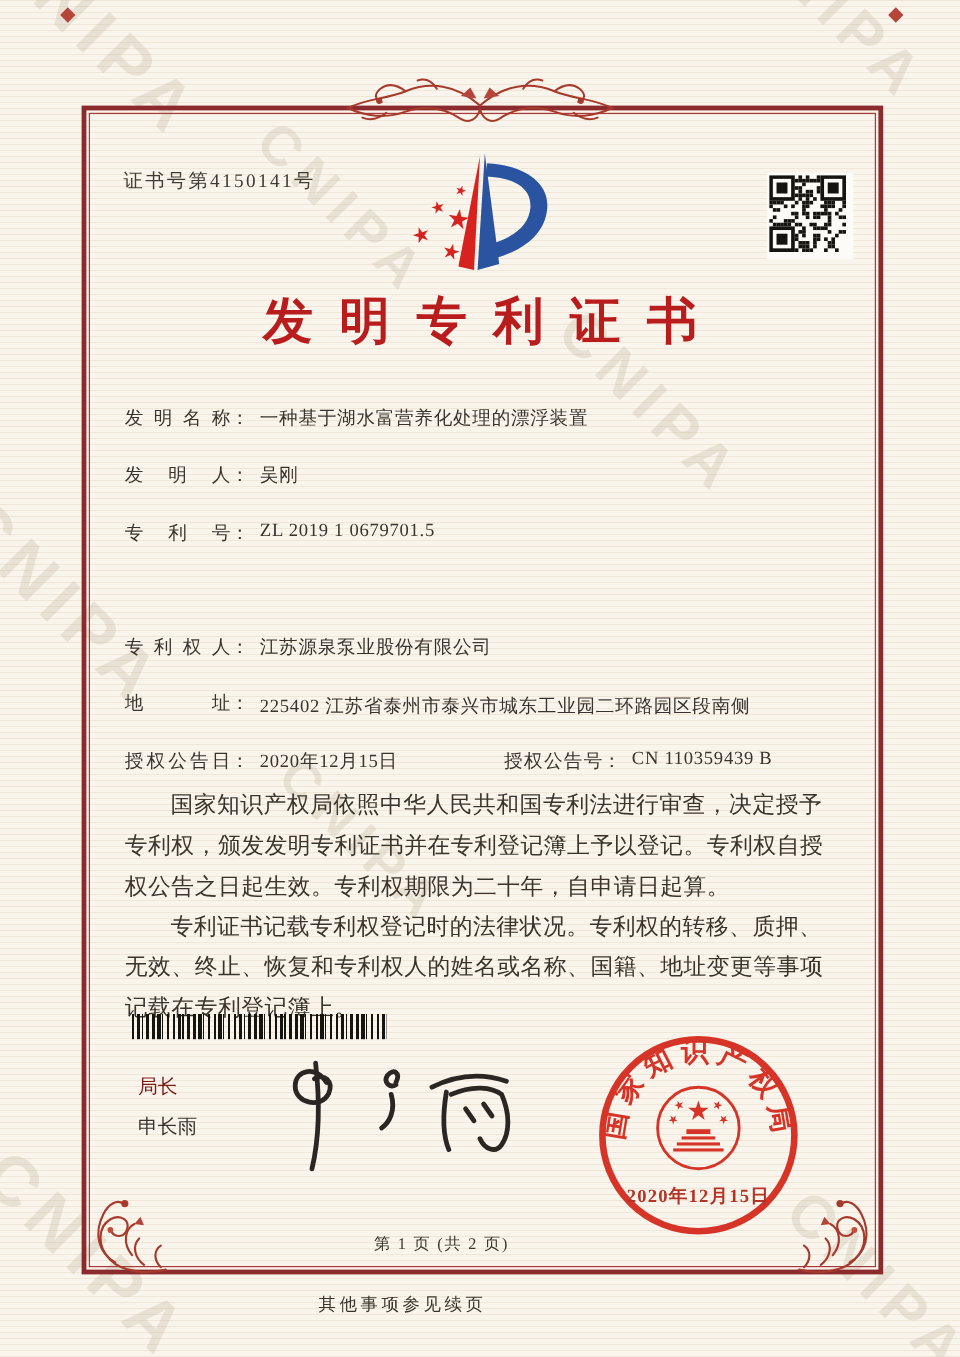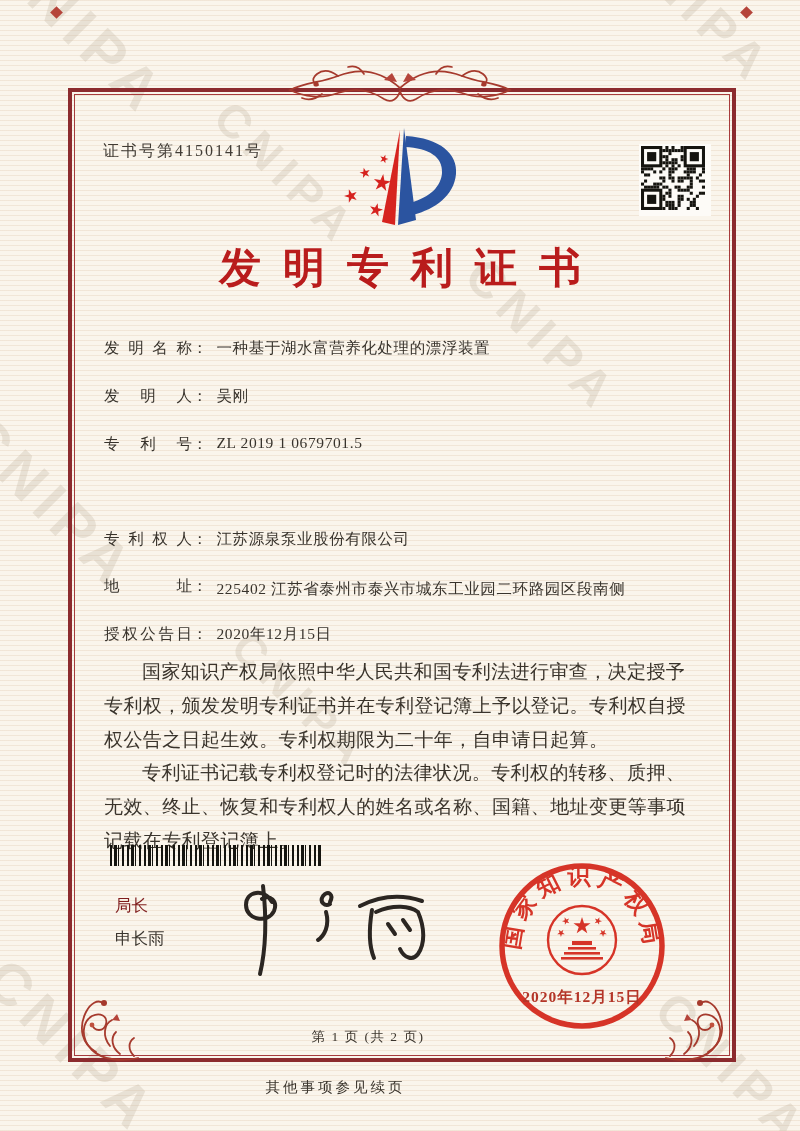--- a/index.html
+++ b/index.html
@@ -296,20 +296,23 @@
   </div>
   <div class="frow" style="top:529px">
     <span class="flabel">专 利 权 人</span><span class="fcolon">：</span><span class="fvalue">江苏源泉泵业股份有限公司</span>
   </div>
   <div class="frow" style="top:576px">
     <span class="flabel">地 址</span><span class="fcolon">：</span><span class="fvalue wrap">225402 江苏省泰州市泰兴市城东工业园二环路园区段南侧</span>
   </div>
   <div class="frow" style="top:624px">
     <span class="flabel">授权公告日</span><span class="fcolon">：</span><span class="fvalue">2020年12月15日</span>
   </div>
+  <div class="frow inline2" style="top:624px">
+    <span class="flabel">授权公告号</span><span class="fcolon">：</span><span class="fvalue">CN 110359439 B</span>
+  </div>
 
   <div class="paras">
     <p>国家知识产权局依照中华人民共和国专利法进行审查，决定授予专利权，颁发发明专利证书并在专利登记簿上予以登记。专利权自授权公告之日起生效。专利权期限为二十年，自申请日起算。</p>
     <p>专利证书记载专利权登记时的法律状况。专利权的转移、质押、无效、终止、恢复和专利权人的姓名或名称、国籍、地址变更等事项记载在专利登记簿上。</p>
   </div>
 
   <div class="barcode"></div>
 
   <div class="sig-title">局长</div>
   <div class="sig-name">申长雨</div>

